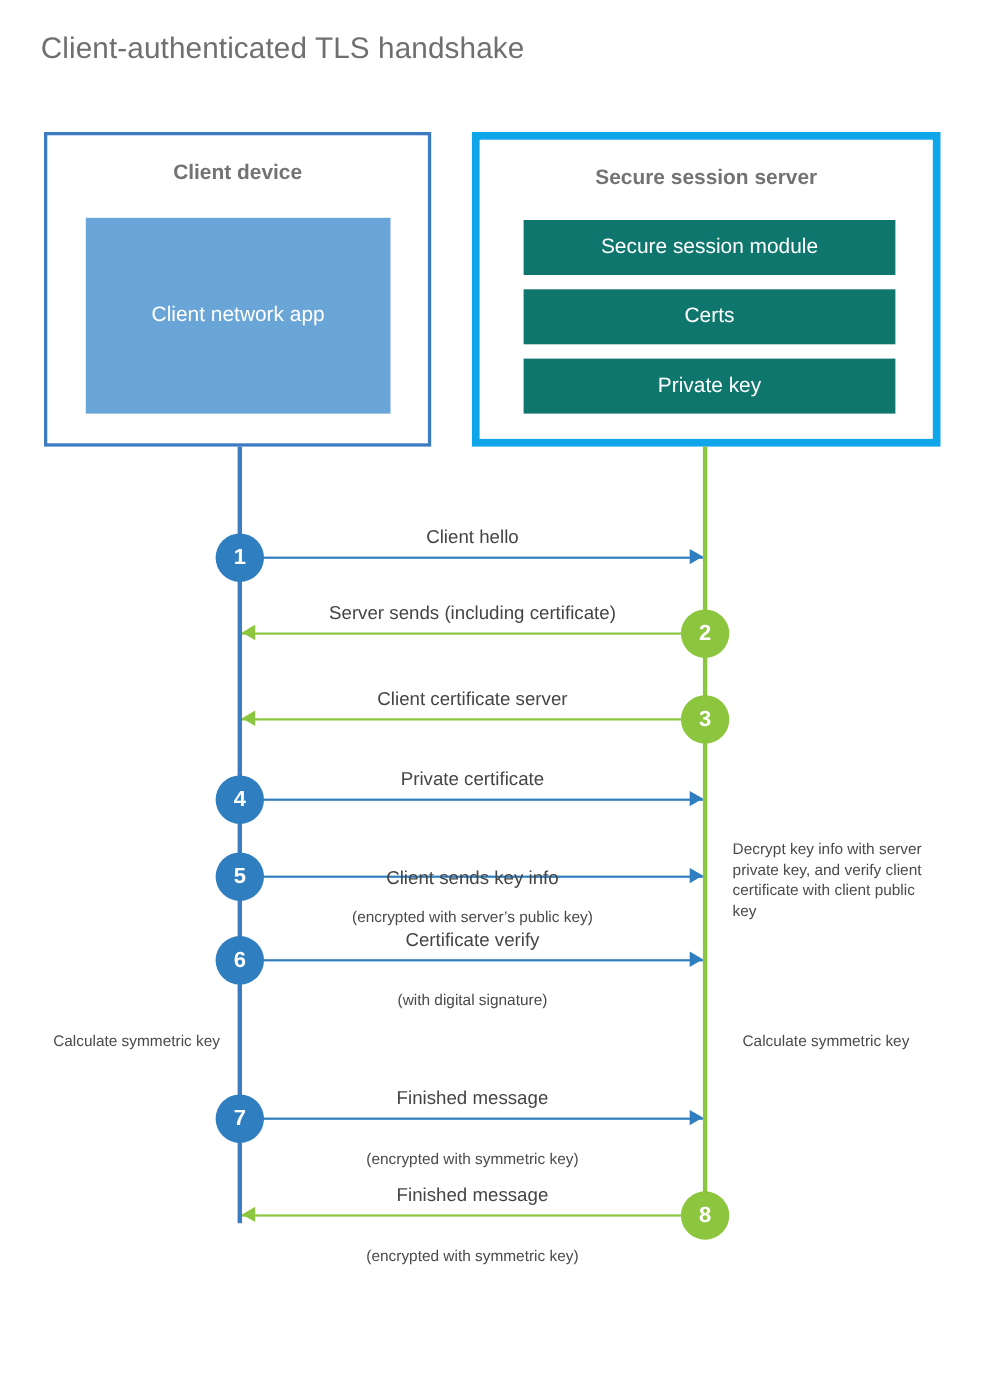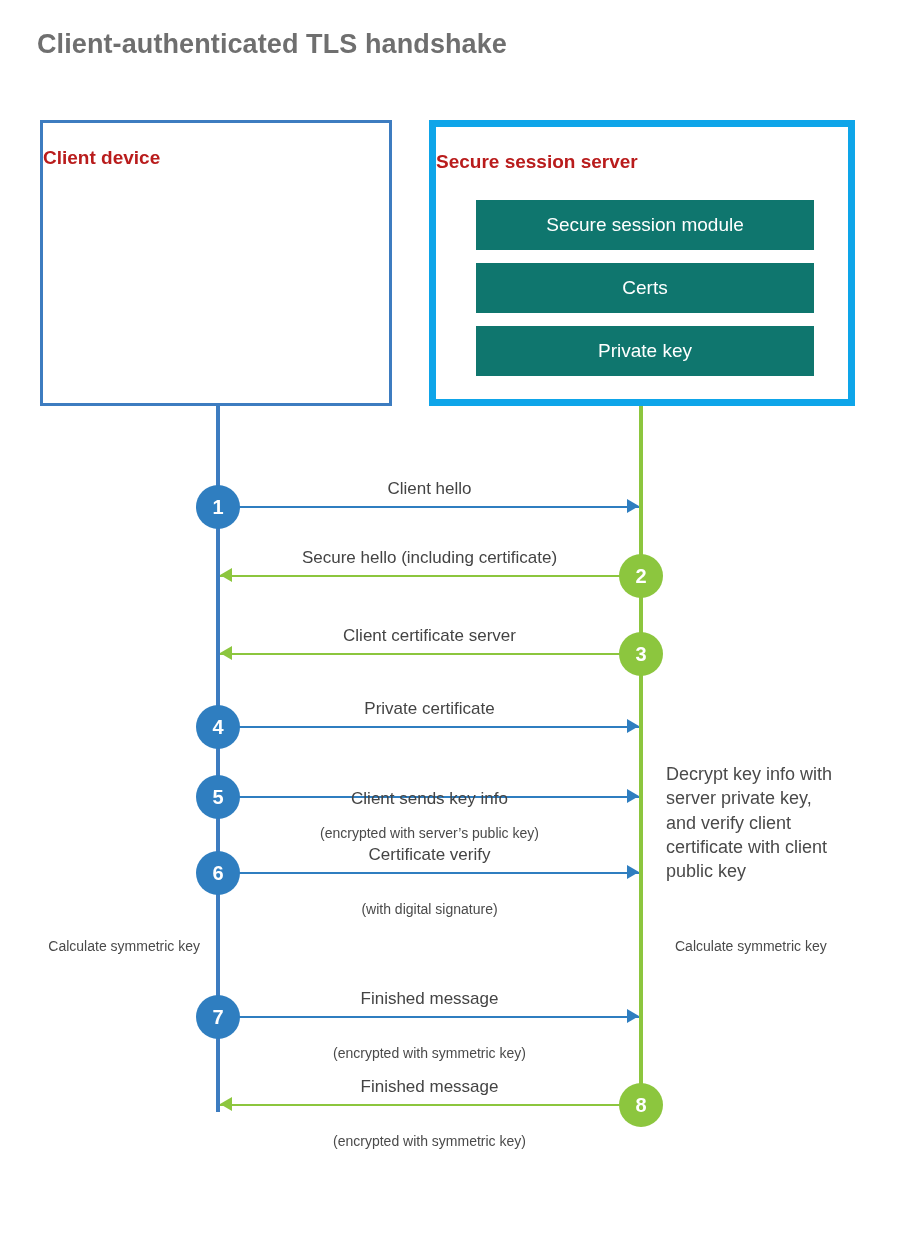--- a/index.html
+++ b/index.html
@@ -15,21 +15,21 @@
     color: #3b3b3b;
     overflow: hidden;
   }
 
   
   #page-title {
     position: absolute;
     left: 37px;
     top: 29px;
     font-size: 27px;
-    font-weight: 700;
+    font-weight: 400;
     color: #6f6f6f;
     letter-spacing: 0.1px;
     white-space: nowrap;
     text-align: center;
   }
 
   
   .party-box {
     position: absolute;
     background: #ffffff;
@@ -43,24 +43,24 @@
     border: 3px solid #3d7cc0;
   }
   #server-box {
     left: 429px;
     top: 120px;
     width: 426px;
     height: 286px;
     border: 7px solid #0ea5e9;
   }
   .party-title {
-    text-align: left;
+    text-align: center;
     font-size: 19px;
     font-weight: bold;
-    color: #b91c1c;
+    color: #737373;
     margin-top: 24px;
   }
 
   
   #client-app-block {
     position: absolute;
     left: 35px;
     top: 75px;
     width: 277px;
     height: 178px;
@@ -158,21 +158,21 @@
     font-size: 14px;
     color: #4a4a4a;
     text-align: center;
     white-space: nowrap;
     margin-top: 17px;
   }
 
   
   .side-note {
     position: absolute;
-    font-size: 18px;
+    font-size: 14px;
     color: #4a4a4a;
     line-height: 1.35;
   }
   #note-decrypt {
     left: 666px;
     top: 762px;
     width: 175px;
     text-align: left;
   }
   #note-client-symmetric {
@@ -190,41 +190,42 @@
     font-size: 14px;
   }
 </style>
 </head>
 <body>
 
 <div id="page-title">Client-authenticated TLS handshake</div>
 
 <div class="party-box" id="client-box">
   <div class="party-title">Client device</div>
+  <div id="client-app-block">Client network app</div>
 </div>
 
 <div class="party-box" id="server-box">
   <div class="party-title">Secure session server</div>
   <div class="server-block" id="server-block-0">Secure session module</div>
   <div class="server-block" id="server-block-1">Certs</div>
   <div class="server-block" id="server-block-2">Private key</div>
 </div>
 
 <div class="lifeline" id="client-lifeline"></div>
 <div class="lifeline" id="server-lifeline"></div>
 
 <div id="sequence-layer">
     <div class="msg-line blue" style="left: 220px; top: 506px; width: 419px;"></div>
     <div class="arrow-head right blue" style="top: 499px; left: 627px;"></div>
     <div class="step-circle client" style="top: 485px;">1</div>
     <div class="msg-label" style="left: 218px; width: 423px; top: 479px;">Client hello</div>
     <div class="msg-line green" style="left: 220px; top: 575px; width: 419px;"></div>
     <div class="arrow-head left green" style="top: 568px; left: 220px;"></div>
     <div class="step-circle server" style="top: 554px;">2</div>
-    <div class="msg-label" style="left: 218px; width: 423px; top: 548px;">Secure hello (including certificate)</div>
+    <div class="msg-label" style="left: 218px; width: 423px; top: 548px;">Server sends (including certificate)</div>
     <div class="msg-line green" style="left: 220px; top: 653px; width: 419px;"></div>
     <div class="arrow-head left green" style="top: 646px; left: 220px;"></div>
     <div class="step-circle server" style="top: 632px;">3</div>
     <div class="msg-label" style="left: 218px; width: 423px; top: 626px;">Client certificate server</div>
     <div class="msg-line blue" style="left: 220px; top: 726px; width: 419px;"></div>
     <div class="arrow-head right blue" style="top: 719px; left: 627px;"></div>
     <div class="step-circle client" style="top: 705px;">4</div>
     <div class="msg-label" style="left: 218px; width: 423px; top: 699px;">Private certificate</div>
     <div class="msg-line blue" style="left: 220px; top: 796px; width: 419px;"></div>
     <div class="arrow-head right blue" style="top: 789px; left: 627px;"></div>

